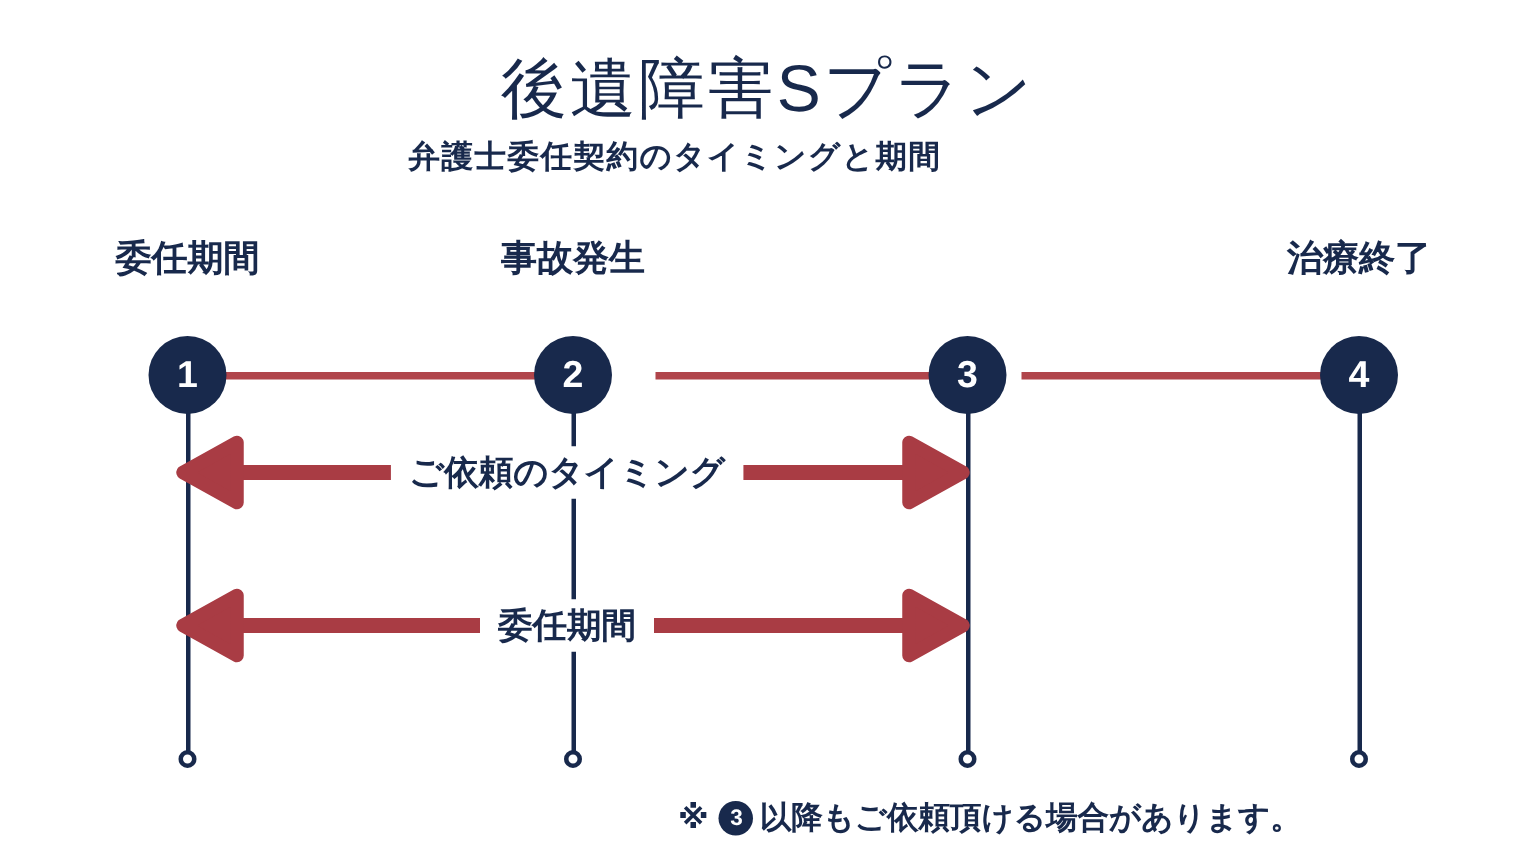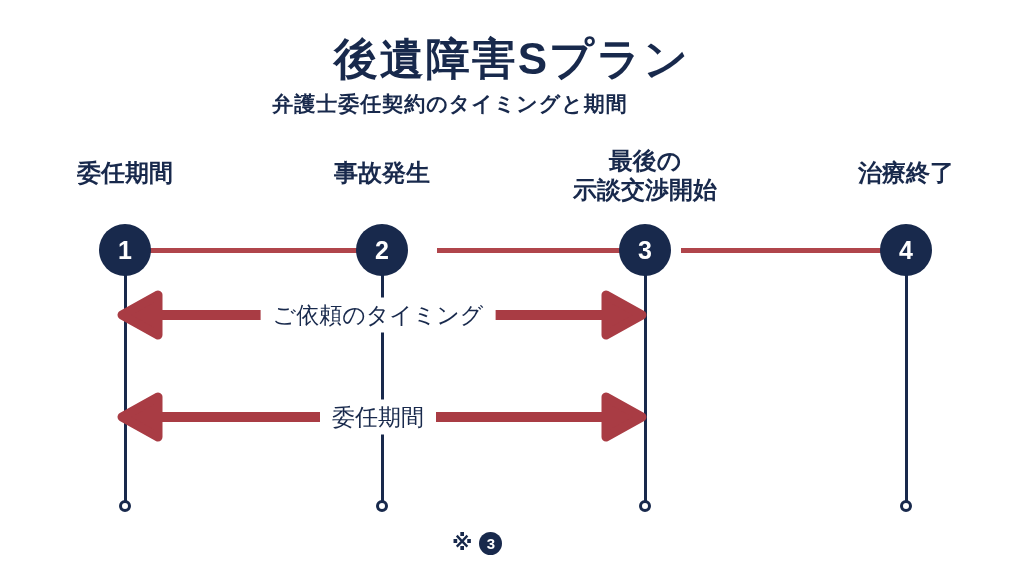--- a/index.html
+++ b/index.html
@@ -2,21 +2,21 @@
 <html style="--navy: #18294c; --red: #a93c44; --linered: #b0454b;"><head>
 <meta charset="utf-8">
 <style>
   html,body{margin:0;padding:0;background:#ffffff;}
   .canvas{
     position:relative;width:1024px;height:576px;background:#ffffff;overflow:hidden;
     font-family:"Liberation Sans","DejaVu Sans",sans-serif;color:var(--navy,#18294c);
   }
   .title{
     position:absolute;top:30px;left:0;width:1024px;text-align:center;
-    font-size:44px;font-weight:700;letter-spacing:2px;color:var(--navy);
+    font-size:44px;font-weight:400;letter-spacing:2px;color:var(--navy);
   }
   .subtitle{
     position:absolute;top:90px;left:0;width:900px;text-align:center;
     font-size:21px;font-weight:bold;letter-spacing:1px;color:var(--navy);
   }
   .mlabel{
     position:absolute;width:200px;text-align:center;top:158px;
     font-size:24px;font-weight:bold;color:var(--navy);line-height:29px;
   }
   .mlabel.two-line{top:146px;}
@@ -29,21 +29,21 @@
   .ncircle{
     position:absolute;top:224px;width:52px;height:52px;border-radius:50%;
     background:var(--navy);color:#ffffff;display:flex;align-items:center;justify-content:center;
     font-size:25px;font-weight:bold;z-index:6;
   }
   .arrow-row{position:absolute;left:98px;width:560px;height:60px;z-index:4;}
   .arrow-row svg{position:absolute;left:0;top:0;}
   .arrow-label{
     position:absolute;left:50%;top:50%;transform:translate(-50%,-50%);
     background:#ffffff;padding:2px 12px;white-space:nowrap;
-    font-size:23px;font-weight:normal;color:var(--navy);z-index:5;text-align:center;
+    font-size:23px;font-weight:bold;color:var(--navy);z-index:5;text-align:center;
   }
   .footnote{
     position:absolute;left:452px;top:531px;display:flex;align-items:center;
     font-size:21px;font-weight:bold;color:var(--navy);white-space:nowrap;z-index:7;
   }
   .footnote .badge{
     display:inline-flex;align-items:center;justify-content:center;
     width:23px;height:23px;border-radius:50%;background:var(--navy);color:#ffffff;
     font-size:15px;font-weight:bold;margin:0 4px 0 7px;
   }
@@ -53,24 +53,20 @@
 </head>
 <body>
 
 <div class="canvas">
 
   <div class="title">後遺障害Sプラン</div>
   <div class="subtitle">弁護士委任契約のタイミングと期間</div>
 
   <div class="mlabel" style="left:25px">委任期間</div>
   <div class="mlabel" style="left:282px">事故発生</div>
-  <div class="mlabel two-line" style="left:545px">
-    <span style="display:block">最後の</span>
-    <span style="display:block">示談交渉開始</span>
-  </div>
   <div class="mlabel" style="left:806px">治療終了</div>
 
   <div class="hline" style="left:130px;width:250px"></div>
   <div class="hline" style="left:437px;width:185px"></div>
   <div class="hline" style="left:681px;width:205px"></div>
 
   <div class="vline" style="left:124px"></div>
   <div class="vline" style="left:381px"></div>
   <div class="vline" style="left:644px"></div>
   <div class="vline" style="left:905px"></div>
@@ -107,15 +103,16 @@
       <line class="arrow-bar" x1="58" y1="30" x2="510" y2="30"></line>
       <path class="arrow-head" d="M24 30 L60 10 L60 50 Z"></path>
       <path class="arrow-head" d="M544 30 L508 10 L508 50 Z"></path>
     </svg>
     <div class="arrow-label">委任期間</div>
   </div>
 
   <div class="footnote">
     <span>※</span>
     <span class="badge">3</span>
+    <span>以降もご依頼頂ける場合があります。</span>
   </div>
 
 </div>
 
 </body></html>

